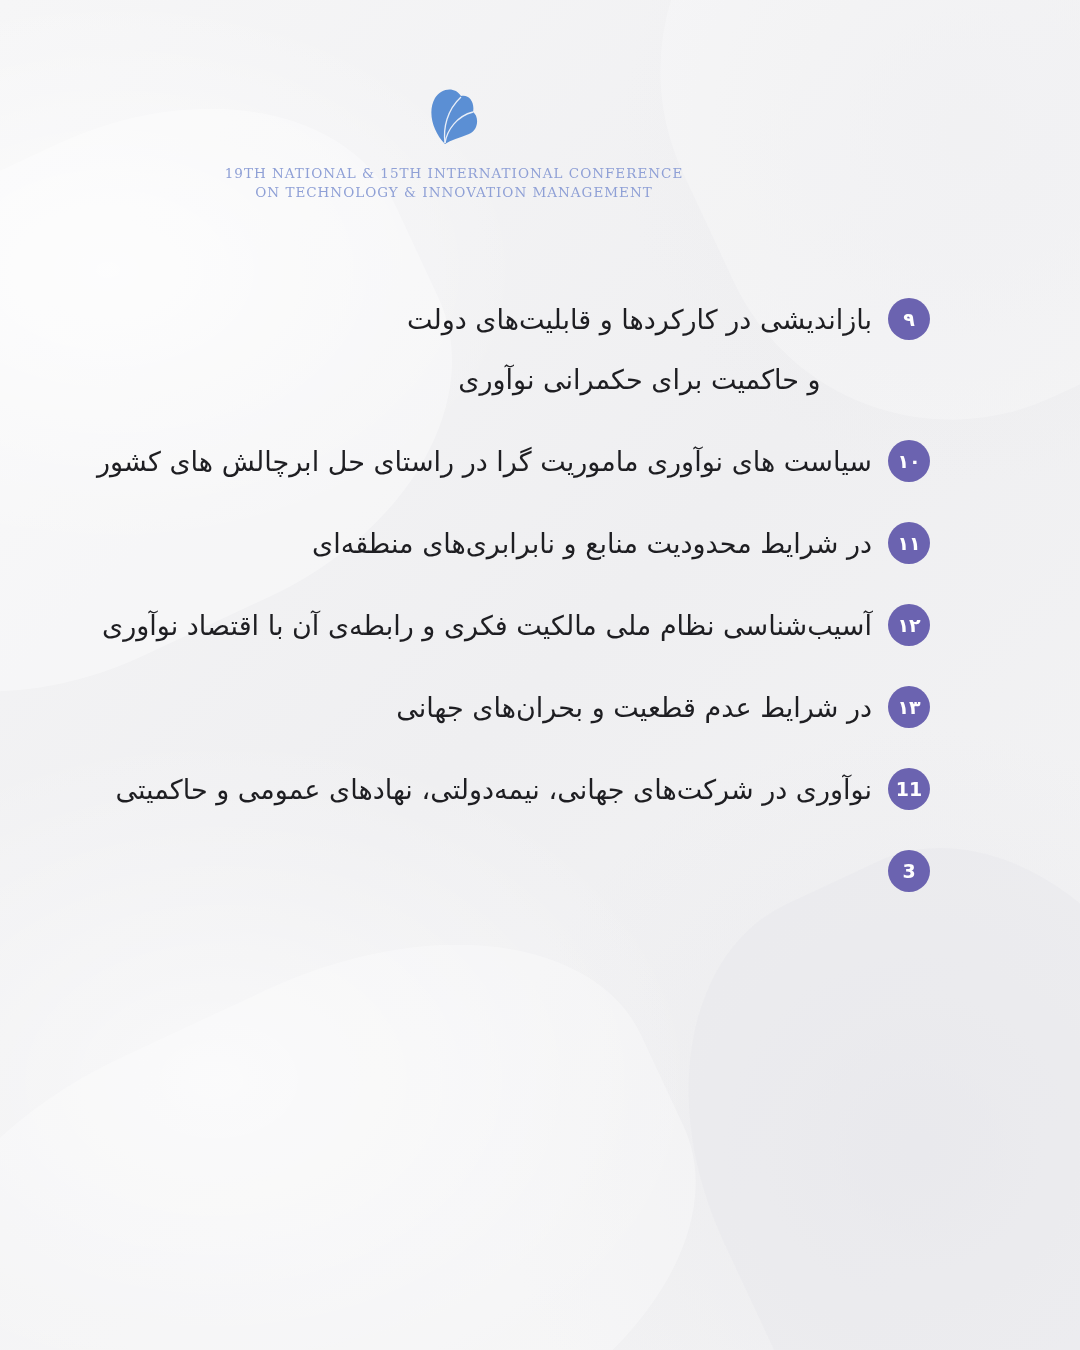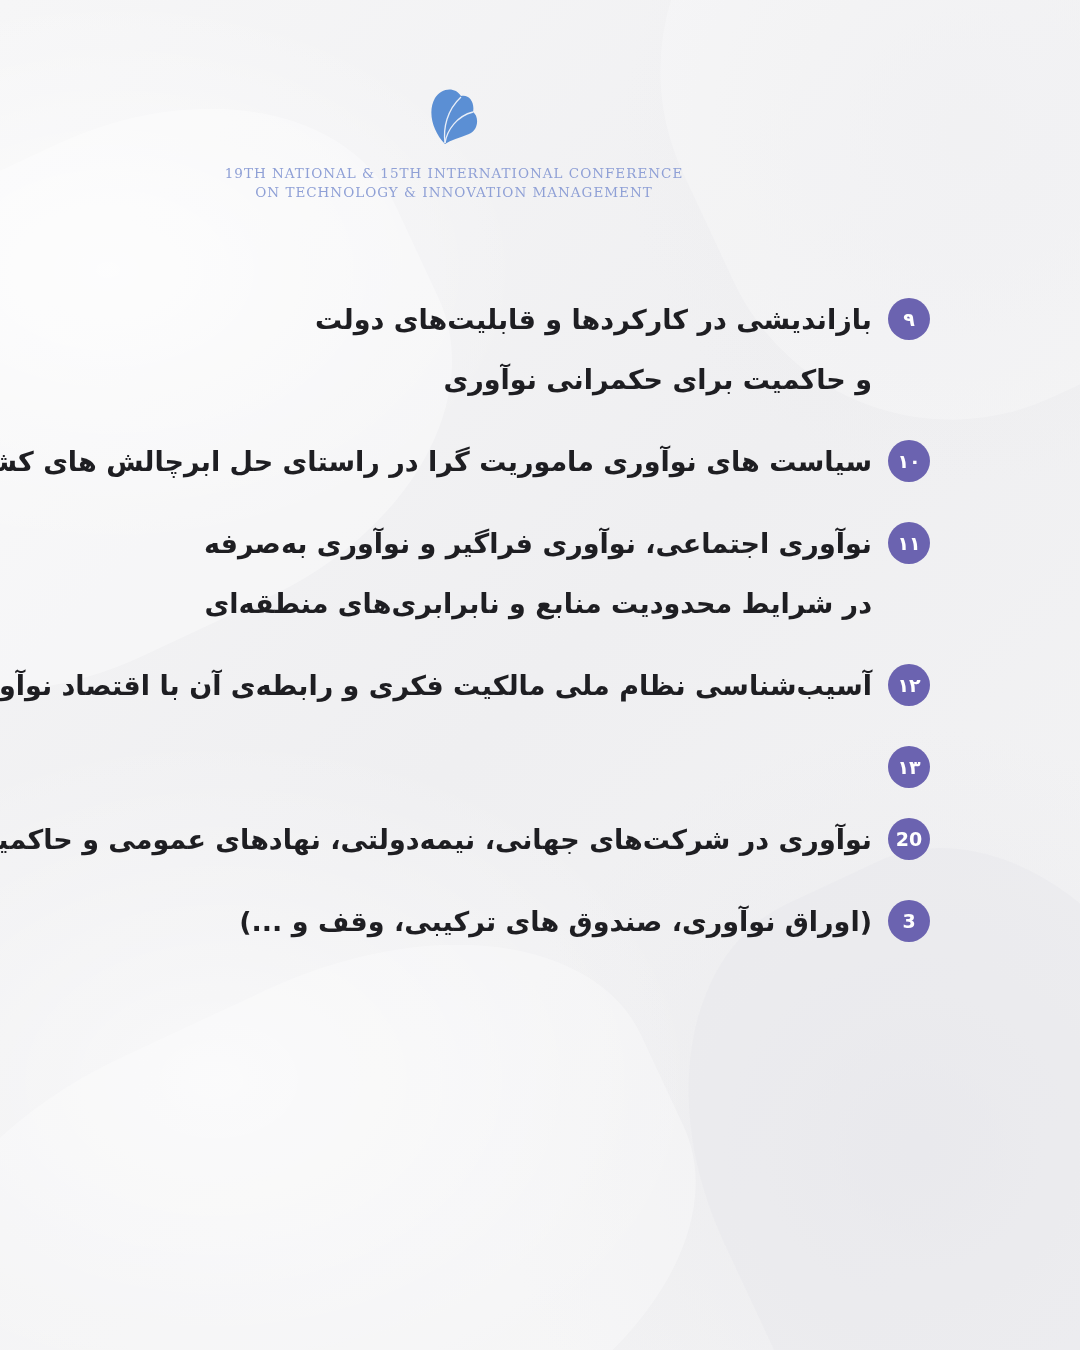--- a/index.html
+++ b/index.html
@@ -81,22 +81,21 @@
     }
     .lines {
       display: flex;
       flex-direction: column;
     }
     .line {
       color: #1e1e22;
       font-size: 27px;
       line-height: 60px;
       white-space: nowrap;
-      text-align: right;
-      font-weight: bold;
+      text-align: center;
     }
   </style>
 </head>
 <body>
 
 <div class="bg">
   <div class="bg-shape" style="width:700px;height:500px;left:-250px;top:150px;"></div>
   <div class="bg-shape" style="width:600px;height:600px;right:-200px;top:-200px;background:rgba(255,255,255,0.25);"></div>
   <div class="bg-shape" style="width:800px;height:500px;left:-100px;bottom:-150px;background:rgba(255,255,255,0.3);"></div>
   <div class="bg-shape" style="width:500px;height:700px;right:-150px;bottom:-200px;background:rgba(230,230,234,0.4);"></div>
@@ -124,40 +123,39 @@
   </div>
   <div class="item">
     <div class="badge">۱۰</div>
     <div class="lines">
       <div class="line">سیاست های نوآوری ماموریت گرا در راستای حل ابرچالش های کشور</div>
     </div>
   </div>
   <div class="item">
     <div class="badge">۱۱</div>
     <div class="lines">
-      <div class="line">نوآوری اجتماعی، نوآوری فراگیر و نوآوری به‌صرفه</div>
       <div class="line">در شرایط محدودیت منابع و نابرابری‌های منطقه‌ای</div>
     </div>
   </div>
   <div class="item">
     <div class="badge">۱۲</div>
     <div class="lines">
       <div class="line">آسیب‌شناسی نظام ملی مالکیت فکری و رابطه‌ی آن با اقتصاد نوآوری</div>
     </div>
   </div>
   <div class="item">
     <div class="badge">۱۳</div>
     <div class="lines">
+      <div class="line">در شرایط عدم قطعیت و بحران‌های جهانی</div>
     </div>
   </div>
   <div class="item">
-    <div class="badge">20</div>
+    <div class="badge">11</div>
     <div class="lines">
       <div class="line">نوآوری در شرکت‌های جهانی، نیمه‌دولتی، نهادهای عمومی و حاکمیتی</div>
     </div>
   </div>
   <div class="item">
     <div class="badge">3</div>
     <div class="lines">
-      <div class="line">(اوراق نوآوری، صندوق های ترکیبی، وقف و ...)</div>
     </div>
   </div>
 </div>
 
 </body></html>

